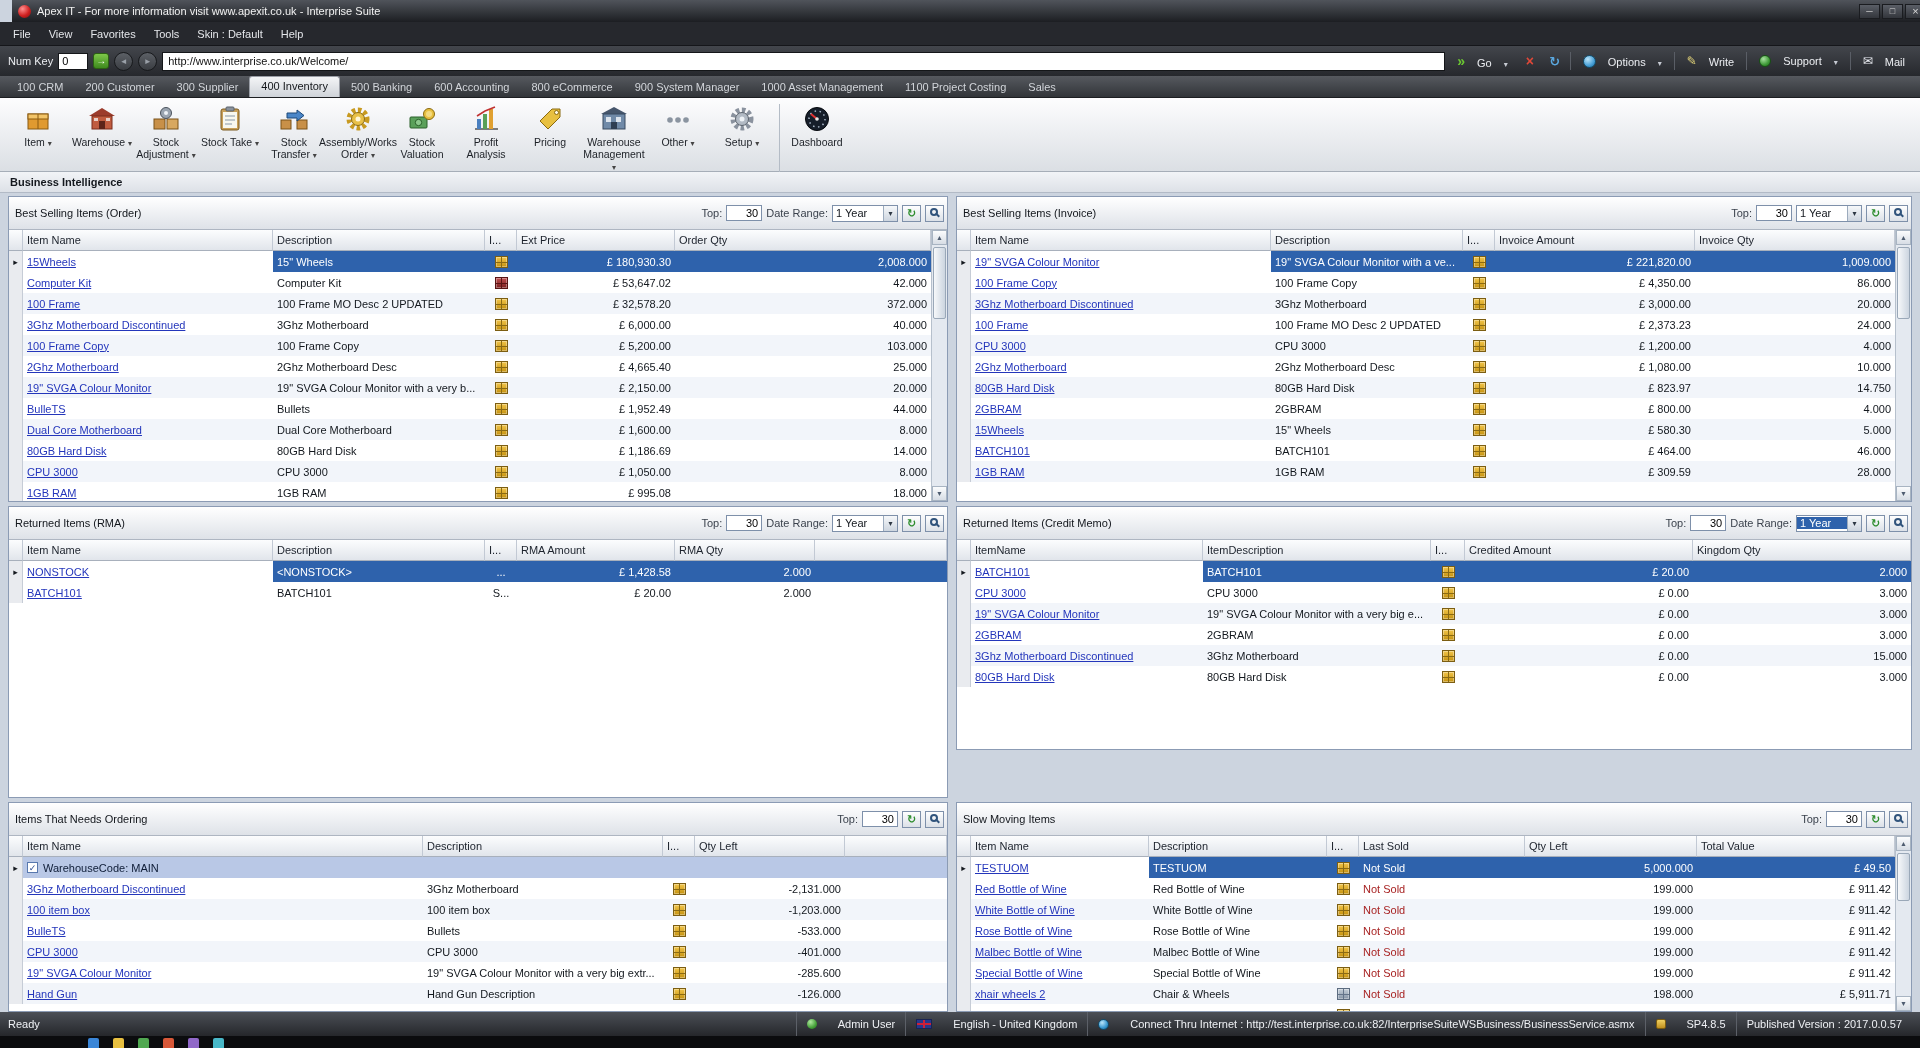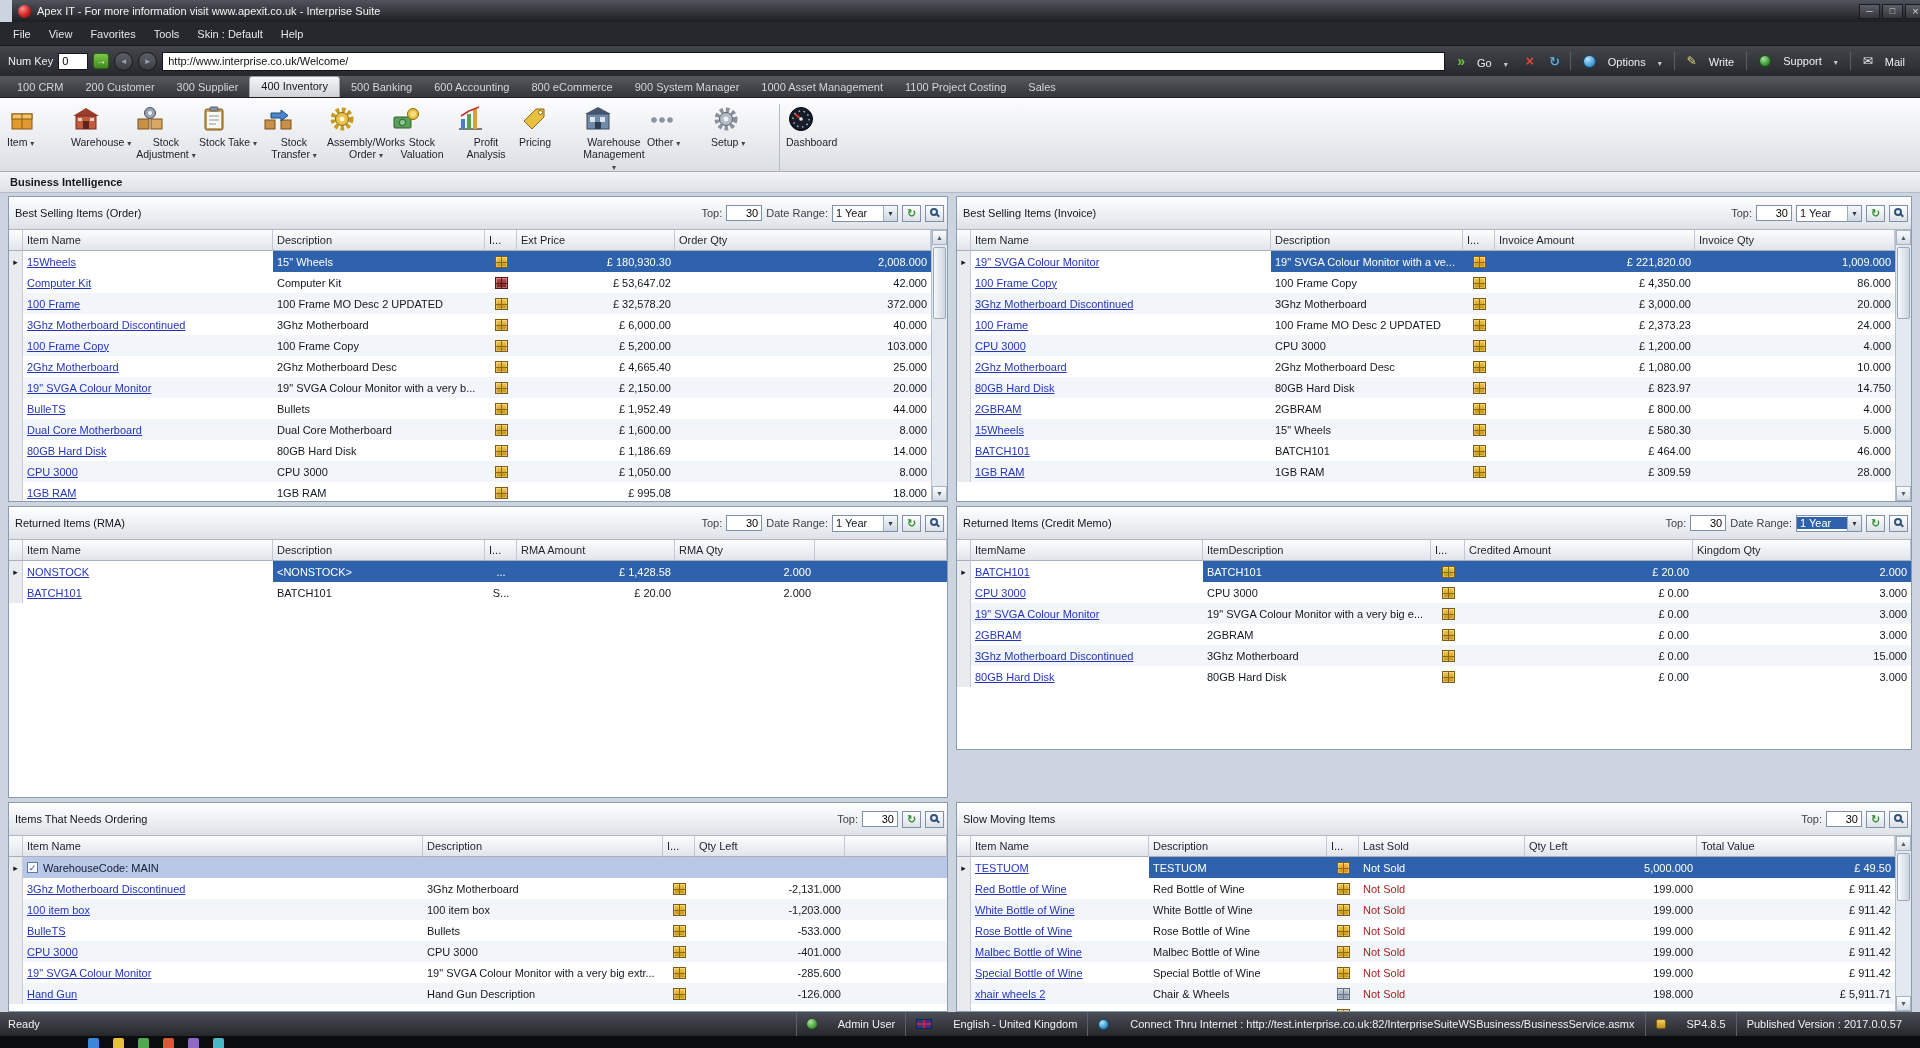--- a/index.html
+++ b/index.html
@@ -38,21 +38,21 @@
 .ic-support{width:12px;height:12px;border-radius:50%;background:radial-gradient(circle at 35% 30%,#a8e0a0,#3f9a38 60%,#1f6a1a);border:1px solid #175014;display:inline-block}
 .ic-mail::before{content:"✉";color:#e8eaf0;font-size:12px}
 
 
 .tabsbar{position:absolute;left:0;top:76px;width:100%;height:22px;background:linear-gradient(#56595f,#323539);display:flex;align-items:flex-end;padding:0 6px;border-bottom:1px solid #1c1e21}
 .mtab{padding:3px 11px 4px;color:#d2d5da;white-space:nowrap}
 .mtab.active{background:linear-gradient(#f4f5f7,#cfd3d9);color:#15181c;border:1px solid #9a9ea6;border-bottom:none;border-radius:3px 3px 0 0;padding:3px 11px 5px}
 
 
 .ribbon{position:absolute;left:0;top:98px;width:100%;height:74px;background:linear-gradient(#fdfdfe,#dbdfe4);border-bottom:1px solid #a6aeb8;display:flex;align-items:flex-start;padding:4px 6px 0}
-.ribbon-item{width:64px;min-height:64px;display:flex;flex-direction:column;align-items:flex-start;padding:2px 1px;border-radius:3px}
+.ribbon-item{width:64px;min-height:64px;display:flex;flex-direction:column;align-items:center;padding:2px 1px;border-radius:3px}
 .ribbon-icon{width:30px;height:30px;flex:none}
 .ribbon-icon svg{width:100%;height:100%}
 .ribbon-label{text-align:center;font-size:10.5px;color:#1c2026;line-height:12px;margin-top:2px}
 .ribbon-label .caret::before{color:#444}
 .ribbon-sep{width:1px;align-self:stretch;background:#b4bcc6;margin:2px 5px}
 
 
 .bibar{position:absolute;left:0;top:172px;width:100%;height:21px;background:linear-gradient(#f2f4f7,#dde1e7);border-bottom:1px solid #b2bac6;display:flex;align-items:center;padding:0 10px;font-weight:bold;color:#14181e}
 
 

